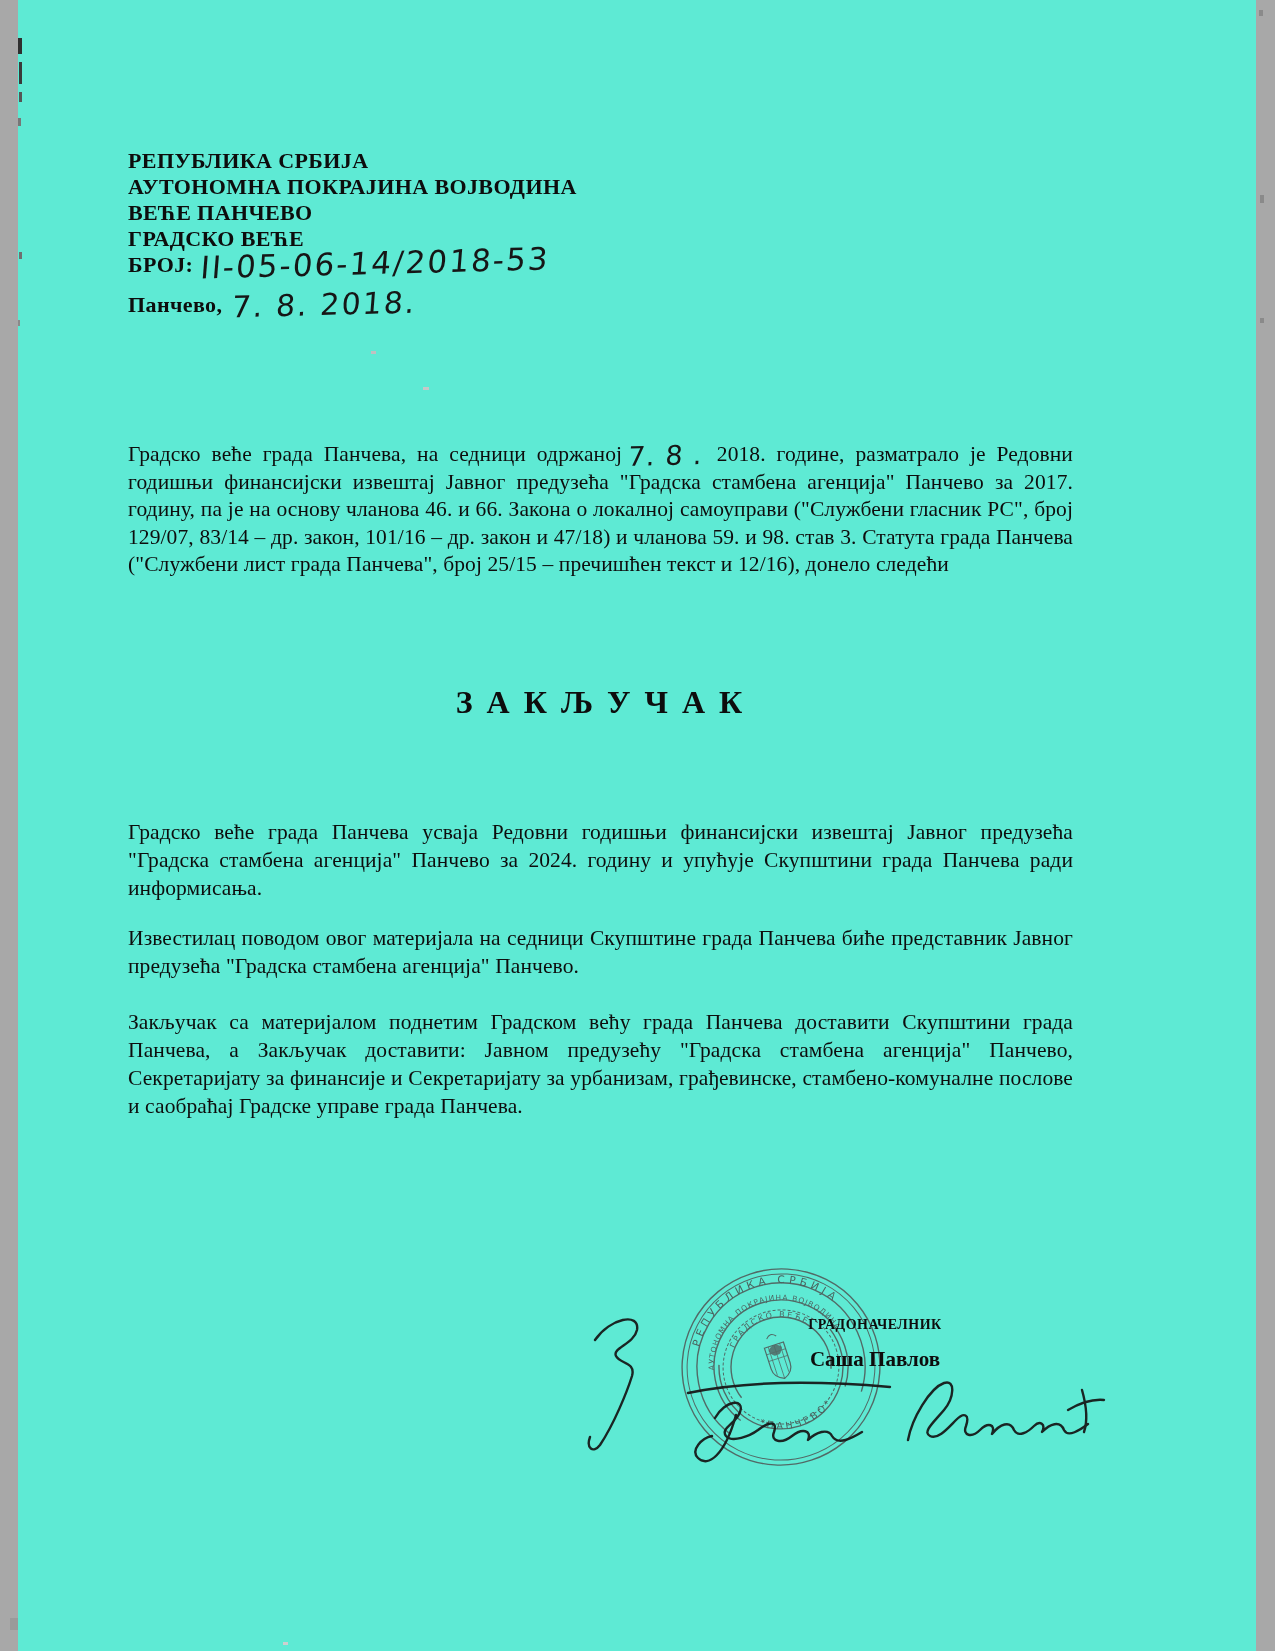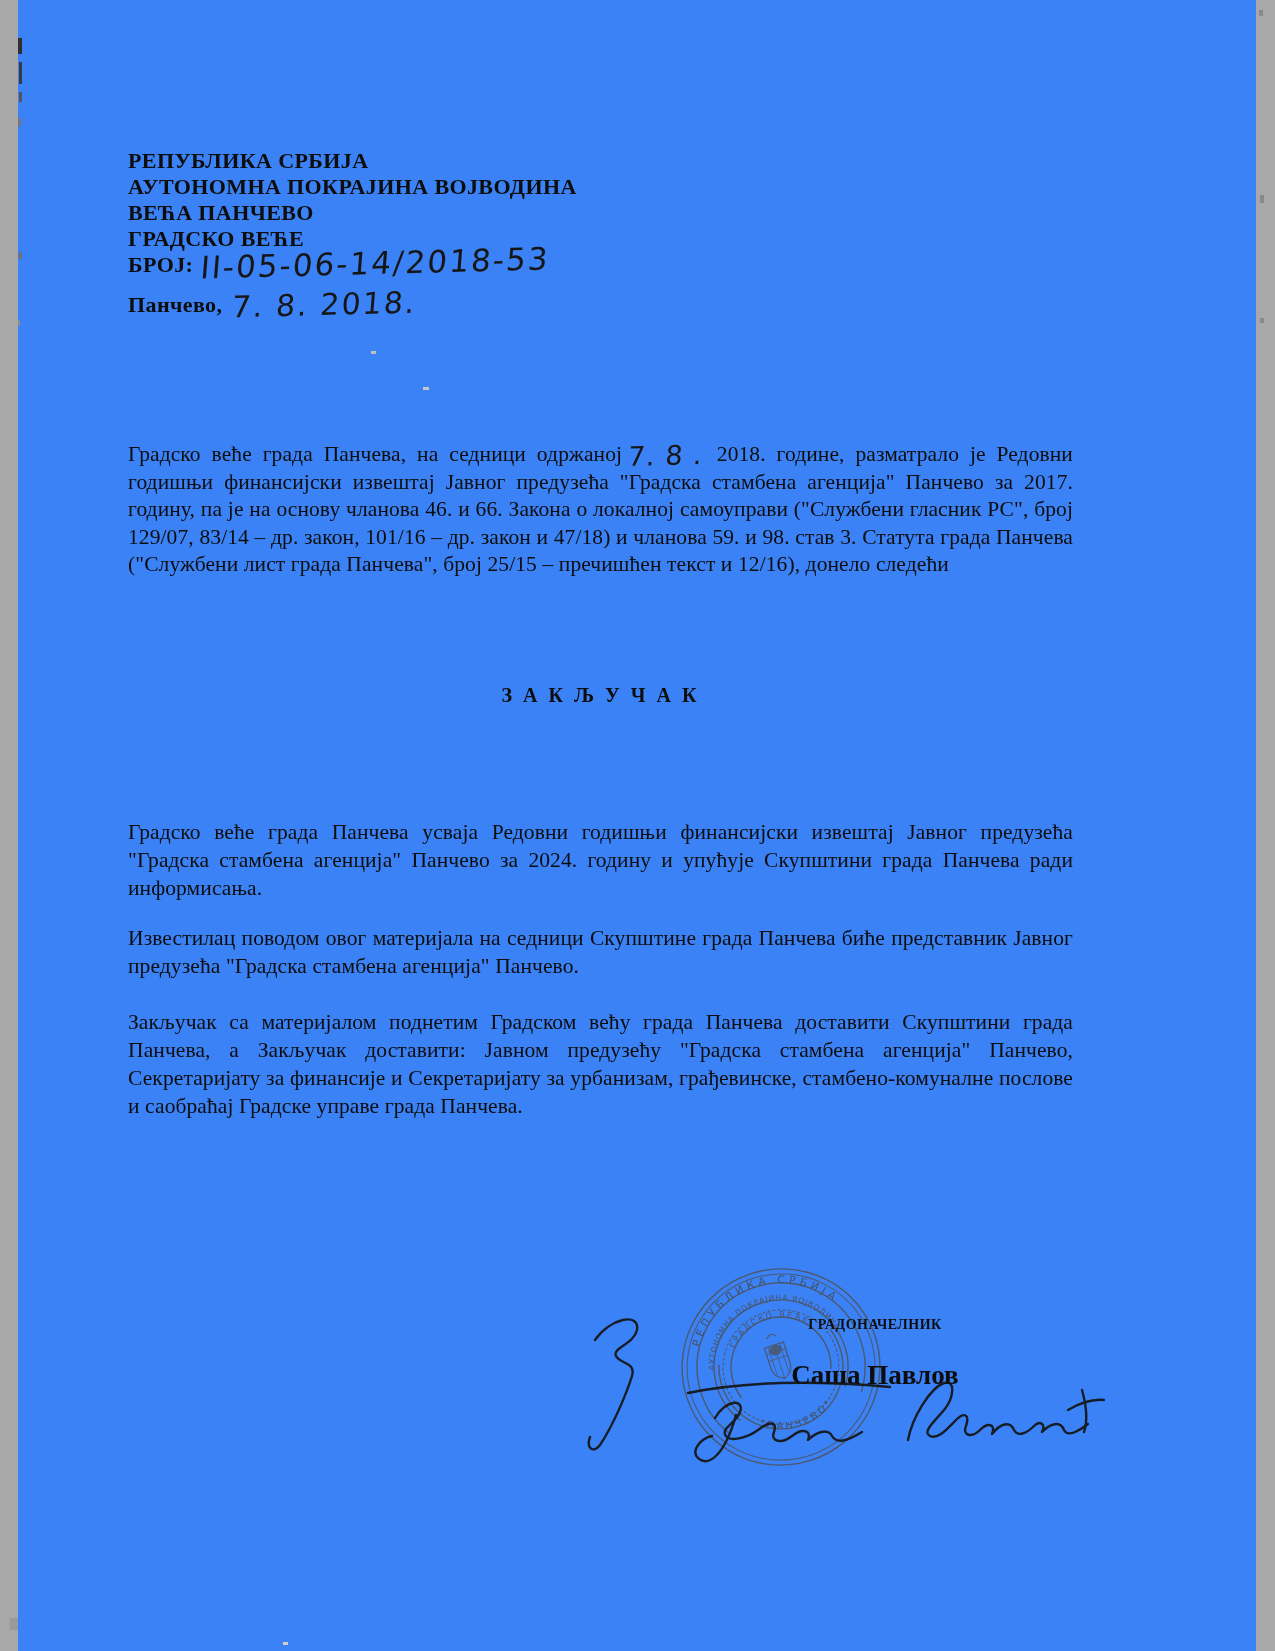--- a/index.html
+++ b/index.html
@@ -1,17 +1,17 @@
 <!DOCTYPE html>
 <html><head>
 <meta charset="utf-8">
 <style>
   html,body{margin:0;padding:0;background:#6e6e6e;}
   .page{
-    position:relative;width:1275px;height:1651px;background:#3b82f6;
+    position:relative;width:1275px;height:1651px;background:#5eead4;
     overflow:hidden;font-family:"Liberation Serif", serif;color:#0d0d0d;
   }
   .scan-edge{position:absolute;top:0;height:1651px;background:#a8a8a8;}
   .scan-edge.left{left:0;width:18px;}
   .scan-edge.right{left:1256px;width:19px;}
   .speck{position:absolute;}
   
   .letterhead{position:absolute;left:128px;top:148px;font-weight:bold;font-size:22px;line-height:26px;letter-spacing:.4px;white-space:nowrap;}
   .lh-line{height:26px;}
   .num-line{height:40px;display:flex;align-items:flex-start;}
@@ -28,30 +28,30 @@
   .para{
     position:absolute;left:128px;width:945px;margin:0;
     font-size:21.5px;line-height:28px;text-align:justify;letter-spacing:.1px;
   }
   .p1{top:441px;line-height:27.5px;}
   .p2{top:818px;}
   .p3{top:924px;}
   .p4{top:1008px;}
   .doc-heading{
     position:absolute;left:128px;top:684px;width:945px;margin:0;
-    text-align:center;font-size:20px;font-weight:bold;letter-spacing:3px;
+    text-align:center;font-size:32px;font-weight:bold;letter-spacing:3px;
   }
   
   .sig-block{
     position:absolute;left:695px;top:1308px;width:360px;text-align:center;
     font-weight:bold;z-index:3;
   }
   .sig-title1{font-size:14px;line-height:34px;letter-spacing:.5px;}
   .sig-title2{font-size:22px;line-height:34px;letter-spacing:.3px;}
-  .sig-name{font-size:27px;line-height:34px;margin-top:16px;}
+  .sig-name{font-size:21px;line-height:34px;}
   .stamp-svg{position:absolute;left:668px;top:1252px;z-index:2;opacity:.82;}
   .sig-svg{position:absolute;left:540px;top:1240px;z-index:4;}
 </style>
 </head>
 <body>
 
 <div class="page">
 
   <div class="scan-edge left"></div>
   <div class="scan-edge right"></div>
@@ -66,21 +66,21 @@
   <div class="speck" style="left:423px;top:387px;width:6px;height:3px;background:#c8c8c8;"></div>
   <div class="speck" style="left:10px;top:1618px;width:8px;height:12px;background:#9a9a9a;"></div>
   <div class="speck" style="left:283px;top:1642px;width:5px;height:3px;background:#cfcfcf;"></div>
   <div class="speck" style="left:1259px;top:10px;width:4px;height:6px;background:#8a8a8a;"></div>
   <div class="speck" style="left:1260px;top:195px;width:4px;height:8px;background:#8a8a8a;"></div>
   <div class="speck" style="left:1260px;top:318px;width:4px;height:5px;background:#8a8a8a;"></div>
 
   <div class="letterhead">
     <div class="lh-line">РЕПУБЛИКА СРБИЈА</div>
     <div class="lh-line">АУТОНОМНА ПОКРАЈИНА ВОЈВОДИНА</div>
-    <div class="lh-line">ВЕЋА ПАНЧЕВО</div>
+    <div class="lh-line">ВЕЋЕ ПАНЧЕВО</div>
     <div class="lh-line">ГРАДСКО ВЕЋЕ</div>
     <div class="num-line">
       <span>БРОЈ:</span>
       <span class="hw hw-number">II-05-06-14/2018-53</span>
     </div>
     <div class="place-line">
       <span>Панчево,</span>
       <span class="hw hw-date">7. 8. 2018.</span>
     </div>
   </div>

